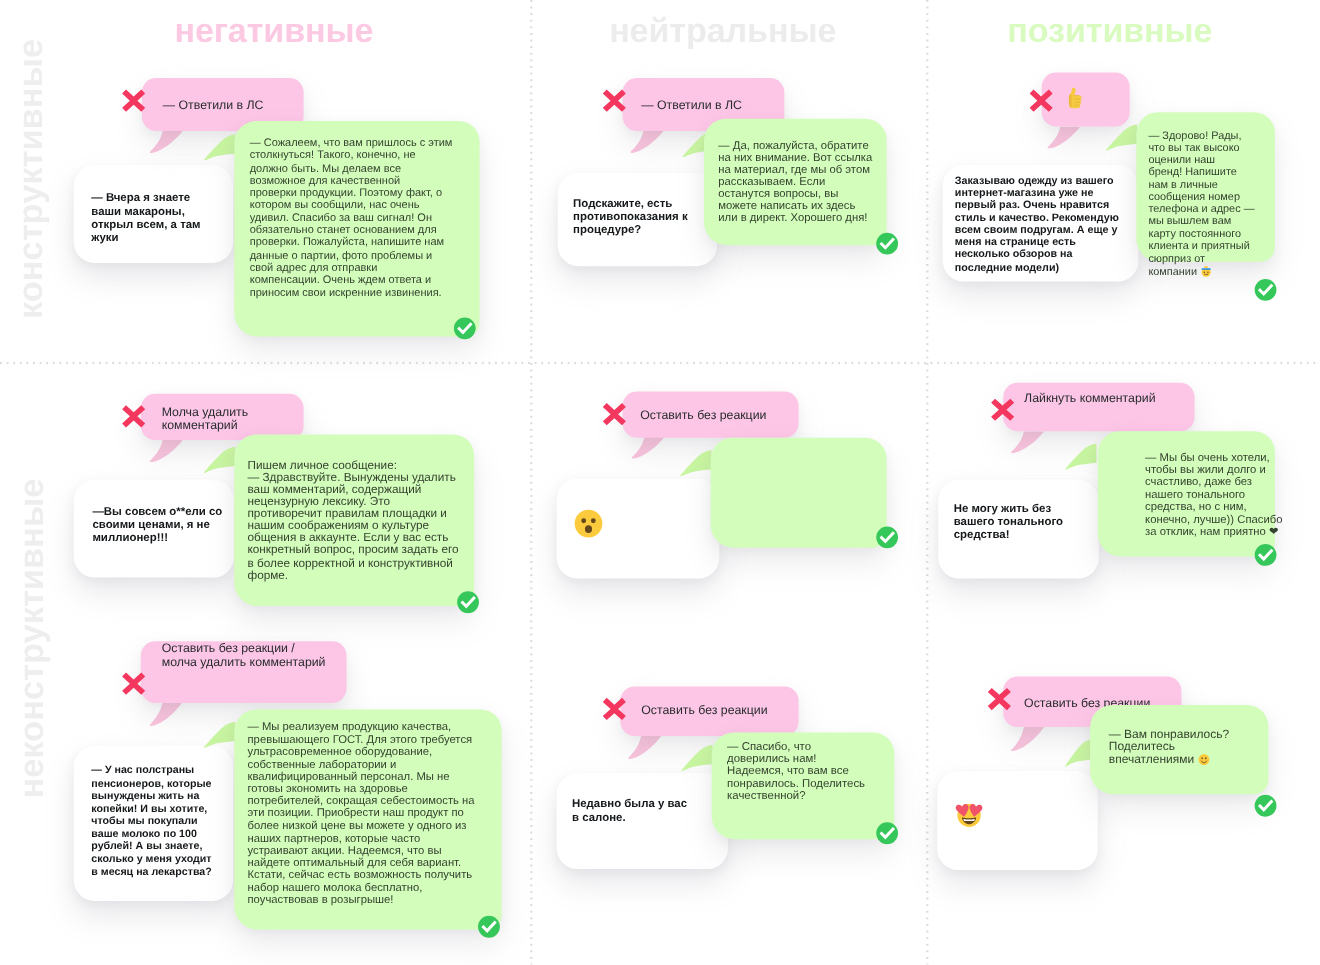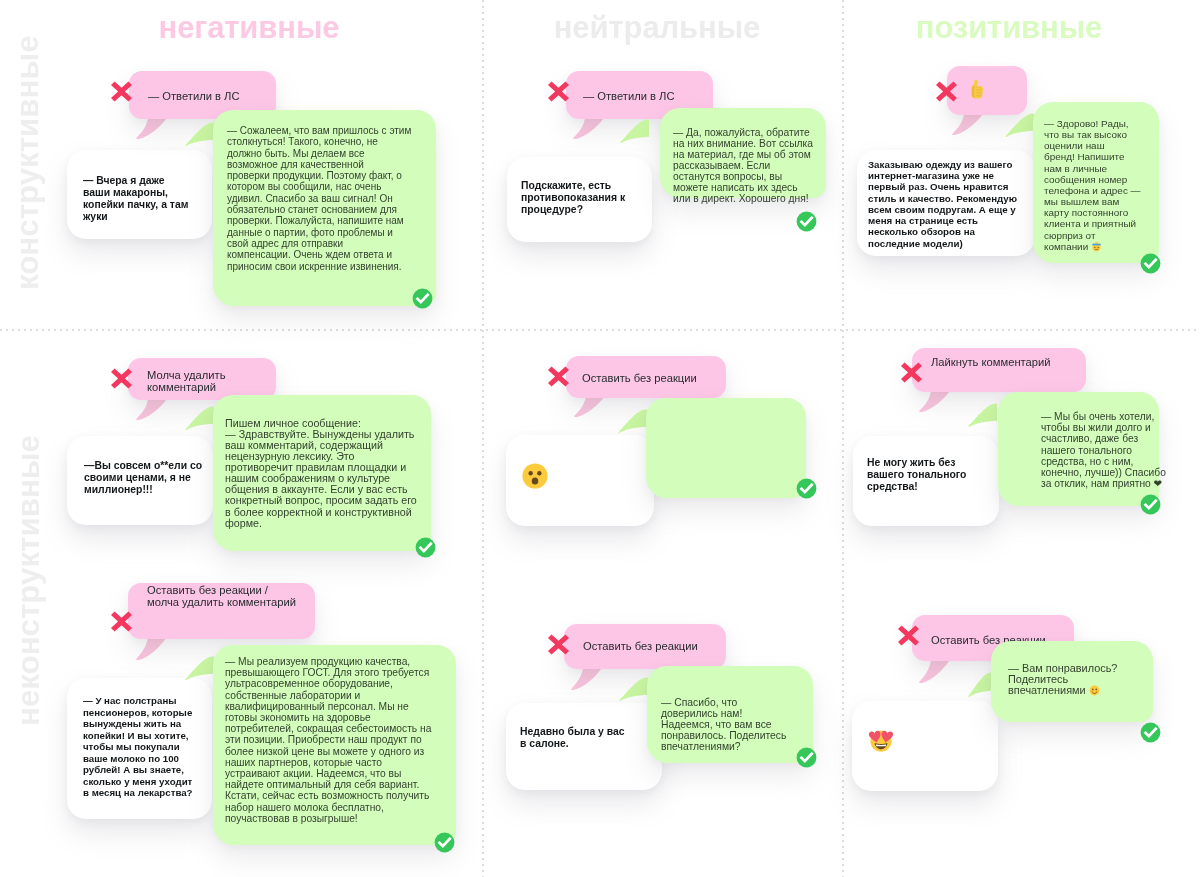--- a/index.html
+++ b/index.html
@@ -83,21 +83,21 @@
           <div class="txt t-pink" style="padding:19px 14px 19px 19px;"><span>— Ответили в ЛС</span></div>
         </div>
         <div class="cross" style="left:111px;top:81px;"><svg width="21" height="21" viewBox="0 0 32 30.8">
             <path d="M5.4 0 L16 9.6 L26.6 0 L32 5.6 L21.2 15.4 L32 25.2 L26.6 30.8 L16 21.2 L5.4 30.8 L0 25.2 L10.8 15.4 L0 5.6 Z" fill="#f4375f"></path>
           </svg></div>
         <div class="tail" style="left: 77px; top: 238px; width: 31px; height: 21px; z-index: 1;"><svg width="31" height="21" viewBox="0 0 32 20" preserveAspectRatio="none">
             <path d="M12.2 0 L31 0 C28.4 3.6 23.8 8.3 18.2 12.4 C12.2 16.8 5.6 19.8 1.2 20 C-0.2 20.1 -0.1 19.2 0.9 18.3 C6.4 13.2 10.8 7.4 12.2 0 Z" fill="#fff"></path>
           </svg></div>
         <div class="bub white" style="left:67px;top:150px;width:145px;height:89px;z-index:2;">
           <div class="body"></div>
-          <div class="txt t-white" style="padding:25px 12px 0 16px;"><span>— Вчера я даже</span><br><span>ваши макароны,</span><br><span>копейки пачку, а там</span><br><span>жуки</span></div>
+          <div class="txt t-white" style="padding:25px 12px 0 16px;"><span>— Вчера я знаете</span><br><span>ваши макароны,</span><br><span>открыл всем, а там</span><br><span>жуки</span></div>
         </div>
         <div class="tail" style="left: 185px; top: 116px; width: 29px; height: 30px; z-index: 3;"><svg width="29" height="30" viewBox="0 0 29 30" preserveAspectRatio="none">
             <path d="M29 0 L29 6.4 C25.5 6.2 20.8 7.8 15 13.4 C9.2 19.1 3.6 25.6 0.8 28.9 C0 29.8 0.3 30.4 1.3 29.9 C5.2 27.9 10.4 25.8 15 25.3 C19.5 24.8 22.6 24.4 24.6 24.1 L29 23.7 Z" fill="#c8f5a0"></path>
           </svg></div>
         <div class="bub green" style="left:213px;top:110px;width:223px;height:196px;z-index:4;">
           <div class="body"></div>
           <div class="txt t-green" style="padding:15px 14px 0 14px;font-size:10px;line-height:11.3px;"><span>— Сожалеем, что вам пришлось с этим</span><br><span>столкнуться! Такого, конечно, не</span><br><span>должно быть. Мы делаем все</span><br><span>возможное для качественной</span><br><span>проверки продукции. Поэтому факт, о</span><br><span>котором вы сообщили, нас очень</span><br><span>удивил. Спасибо за ваш сигнал! Он</span><br><span>обязательно станет основанием для</span><br><span>проверки. Пожалуйста, напишите нам</span><br><span>данные о партии, фото проблемы и</span><br><span>свой адрес для отправки</span><br><span>компенсации. Очень ждем ответа и</span><br><span>приносим свои искренние извинения.</span></div>
         </div>
         <div class="check" style="left:412px;top:288px;"><svg width="21" height="21" viewBox="0 0 28 28">
             <circle cx="14" cy="14" r="13.2" fill="#35c75a"></circle>
@@ -118,21 +118,21 @@
         <div class="tail" style="left: 517px; top: 241px; width: 31px; height: 21px; z-index: 1;"><svg width="31" height="21" viewBox="0 0 32 20" preserveAspectRatio="none">
             <path d="M12.2 0 L31 0 C28.4 3.6 23.8 8.3 18.2 12.4 C12.2 16.8 5.6 19.8 1.2 20 C-0.2 20.1 -0.1 19.2 0.9 18.3 C6.4 13.2 10.8 7.4 12.2 0 Z" fill="#fff"></path>
           </svg></div>
         <div class="bub white" style="left:507px;top:157px;width:145px;height:85px;z-index:2;">
           <div class="body"></div>
           <div class="txt t-white" style="padding:23px 12px 0 14px;"><span>Подскажите, есть</span><br><span>противопоказания к</span><br><span>процедуре?</span></div>
         </div>
         <div class="tail" style="left: 620px; top: 113px; width: 29px; height: 30px; z-index: 3;"><svg width="29" height="30" viewBox="0 0 29 30" preserveAspectRatio="none">
             <path d="M29 0 L29 6.4 C25.5 6.2 20.8 7.8 15 13.4 C9.2 19.1 3.6 25.6 0.8 28.9 C0 29.8 0.3 30.4 1.3 29.9 C5.2 27.9 10.4 25.8 15 25.3 C19.5 24.8 22.6 24.4 24.6 24.1 L29 23.7 Z" fill="#c8f5a0"></path>
           </svg></div>
-        <div class="bub green" style="left:660px;top:108px;width:166px;height:90px;z-index:4;">
+        <div class="bub green" style="left:640px;top:108px;width:166px;height:115px;z-index:4;">
           <div class="body"></div>
           <div class="txt t-green" style="padding:20px 14px 0 13px;font-size:10.27px;line-height:10.95px;"><span>— Да, пожалуйста, обратите</span><br><span>на них внимание. Вот ссылка</span><br><span>на материал, где мы об этом</span><br><span>рассказываем. Если</span><br><span>останутся вопросы, вы</span><br><span>можете написать их здесь</span><br><span>или в директ. Хорошего дня!</span></div>
         </div>
         <div class="check" style="left:796px;top:211px;"><svg width="21" height="21" viewBox="0 0 28 28">
             <circle cx="14" cy="14" r="13.2" fill="#35c75a"></circle>
             <path d="M7.3 14.4 L11.8 18.9 L21.0 9.0" fill="none" stroke="#fff" stroke-width="3.6" stroke-linecap="square" stroke-linejoin="miter"></path>
           </svg></div>
       </div>
       <div style="position: absolute; left: 0px; top: 0px; width: 1200px; height: 877px;">
         <div class="tail" style="left: 952px; top: 115px; width: 31px; height: 20px; z-index: 2;"><svg width="31" height="20" viewBox="0 0 32 20" preserveAspectRatio="none">
@@ -152,21 +152,21 @@
         <div class="tail" style="left: 868px; top: 250px; width: 31px; height: 22px; z-index: 1;"><svg width="31" height="22" viewBox="0 0 32 20" preserveAspectRatio="none">
             <path d="M12.2 0 L31 0 C28.4 3.6 23.8 8.3 18.2 12.4 C12.2 16.8 5.6 19.8 1.2 20 C-0.2 20.1 -0.1 19.2 0.9 18.3 C6.4 13.2 10.8 7.4 12.2 0 Z" fill="#fff"></path>
           </svg></div>
         <div class="bub white" style="left:857px;top:150px;width:178px;height:106px;z-index:2;">
           <div class="body"></div>
           <div class="txt t-white" style="padding:9px 12px 0 11px;font-size:9.75px;line-height:11.24px;"><span>Заказываю одежду из вашего</span><br><span>интернет-магазина уже не</span><br><span>первый раз. Очень нравится</span><br><span>стиль и качество. Рекомендую</span><br><span>всем своим подругам. А еще у</span><br><span>меня на странице есть</span><br><span>несколько обзоров на</span><br><span>последние модели)</span></div>
         </div>
         <div class="tail" style="left: 1005px; top: 107px; width: 29px; height: 30px; z-index: 3;"><svg width="29" height="30" viewBox="0 0 29 30" preserveAspectRatio="none">
             <path d="M29 0 L29 6.4 C25.5 6.2 20.8 7.8 15 13.4 C9.2 19.1 3.6 25.6 0.8 28.9 C0 29.8 0.3 30.4 1.3 29.9 C5.2 27.9 10.4 25.8 15 25.3 C19.5 24.8 22.6 24.4 24.6 24.1 L29 23.7 Z" fill="#c8f5a0"></path>
           </svg></div>
-        <div class="bub green" style="left:1033px;top:102px;width:126px;height:161px;z-index:4;">
+        <div class="bub green" style="left:1033px;top:102px;width:126px;height:136px;z-index:4;">
           <div class="body"></div>
           <div class="txt t-green" style="padding:16px 14px 0 11px;font-size:9.91px;line-height:11.16px;"><span>— Здорово! Рады,</span><br><span>что вы так высоко</span><br><span>оценили наш</span><br><span>бренд! Напишите</span><br><span>нам в личные</span><br><span>сообщения номер</span><br><span>телефона и адрес —</span><br><span>мы вышлем вам</span><br><span>карту постоянного</span><br><span>клиента и приятный</span><br><span>сюрприз от</span><br><span>компании <svg class="emoji-svg" width="11" height="11" viewBox="0 0 36 36">
                 <circle cx="18" cy="21" r="13.6" fill="#FCCB3D"></circle>
                 <path d="M4.8 13.6 L31.2 13.6 L31.2 10.4 C31.2 9.2 30.3 8.4 29.2 8.4 L6.8 8.4 C5.7 8.4 4.8 9.2 4.8 10.4 Z" fill="#55ACEE"></path>
                 <path d="M4.8 13.6 L31.2 13.6 L31.2 11.8 L4.8 11.8 Z" fill="#3B88C3"></path>
                 <path d="M11.5 8.4 C11.5 4.6 14.4 1.6 18 1.6 C21.6 1.6 24.5 4.6 24.5 8.4 Z" fill="#FFCC4D"></path>
                 <circle cx="12.6" cy="21.5" r="2.2" fill="#65471B"></circle>
                 <circle cx="23.4" cy="21.5" r="2.2" fill="#65471B"></circle>
                 <path d="M12 27 C14 29.4 22 29.4 24 27 C24.6 26.3 23.8 25.5 23 26 C21 27.2 15 27.2 13 26 C12.2 25.5 11.4 26.3 12 27 Z" fill="#65471B"></path>
               </svg></span></div>
@@ -316,21 +316,21 @@
           </svg></div>
         <div class="bub white" style="left:506px;top:703px;width:156px;height:87px;z-index:2;">
           <div class="body"></div>
           <div class="txt t-white" style="padding:23px 12px 0 14px;"><span>Недавно была у вас</span><br><span>в салоне.</span></div>
         </div>
         <div class="tail" style="left: 619px; top: 671px; width: 29px; height: 30px; z-index: 3;"><svg width="29" height="30" viewBox="0 0 29 30" preserveAspectRatio="none">
             <path d="M29 0 L29 6.4 C25.5 6.2 20.8 7.8 15 13.4 C9.2 19.1 3.6 25.6 0.8 28.9 C0 29.8 0.3 30.4 1.3 29.9 C5.2 27.9 10.4 25.8 15 25.3 C19.5 24.8 22.6 24.4 24.6 24.1 L29 23.7 Z" fill="#c8f5a0"></path>
           </svg></div>
         <div class="bub green" style="left:647px;top:666px;width:166px;height:97px;z-index:4;">
           <div class="body"></div>
-          <div class="txt t-green" style="padding:31px 14px 0 14px;font-size:10.36px;line-height:11px;"><span>— Спасибо, что</span><br><span>доверились нам!</span><br><span>Надеемся, что вам все</span><br><span>понравилось. Поделитесь</span><br><span>впечатлениями?</span></div>
+          <div class="txt t-green" style="padding:8px 14px 0 14px;font-size:10.36px;line-height:11px;"><span>— Спасибо, что</span><br><span>доверились нам!</span><br><span>Надеемся, что вам все</span><br><span>понравилось. Поделитесь</span><br><span>качественной?</span></div>
         </div>
         <div class="check" style="left:796px;top:747px;"><svg width="21" height="21" viewBox="0 0 28 28">
             <circle cx="14" cy="14" r="13.2" fill="#35c75a"></circle>
             <path d="M7.3 14.4 L11.8 18.9 L21.0 9.0" fill="none" stroke="#fff" stroke-width="3.6" stroke-linecap="square" stroke-linejoin="miter"></path>
           </svg></div>
       </div>
       <div style="position: absolute; left: 0px; top: 0px; width: 1200px; height: 877px;">
         <div class="tail" style="left: 919px; top: 661px; width: 31px; height: 22px; z-index: 2;"><svg width="31" height="22" viewBox="0 0 32 20" preserveAspectRatio="none">
             <path d="M12.2 0 L31 0 C28.4 3.6 23.8 8.3 18.2 12.4 C12.2 16.8 5.6 19.8 1.2 20 C-0.2 20.1 -0.1 19.2 0.9 18.3 C6.4 13.2 10.8 7.4 12.2 0 Z" fill="#fac3dd"></path>
           </svg></div>

